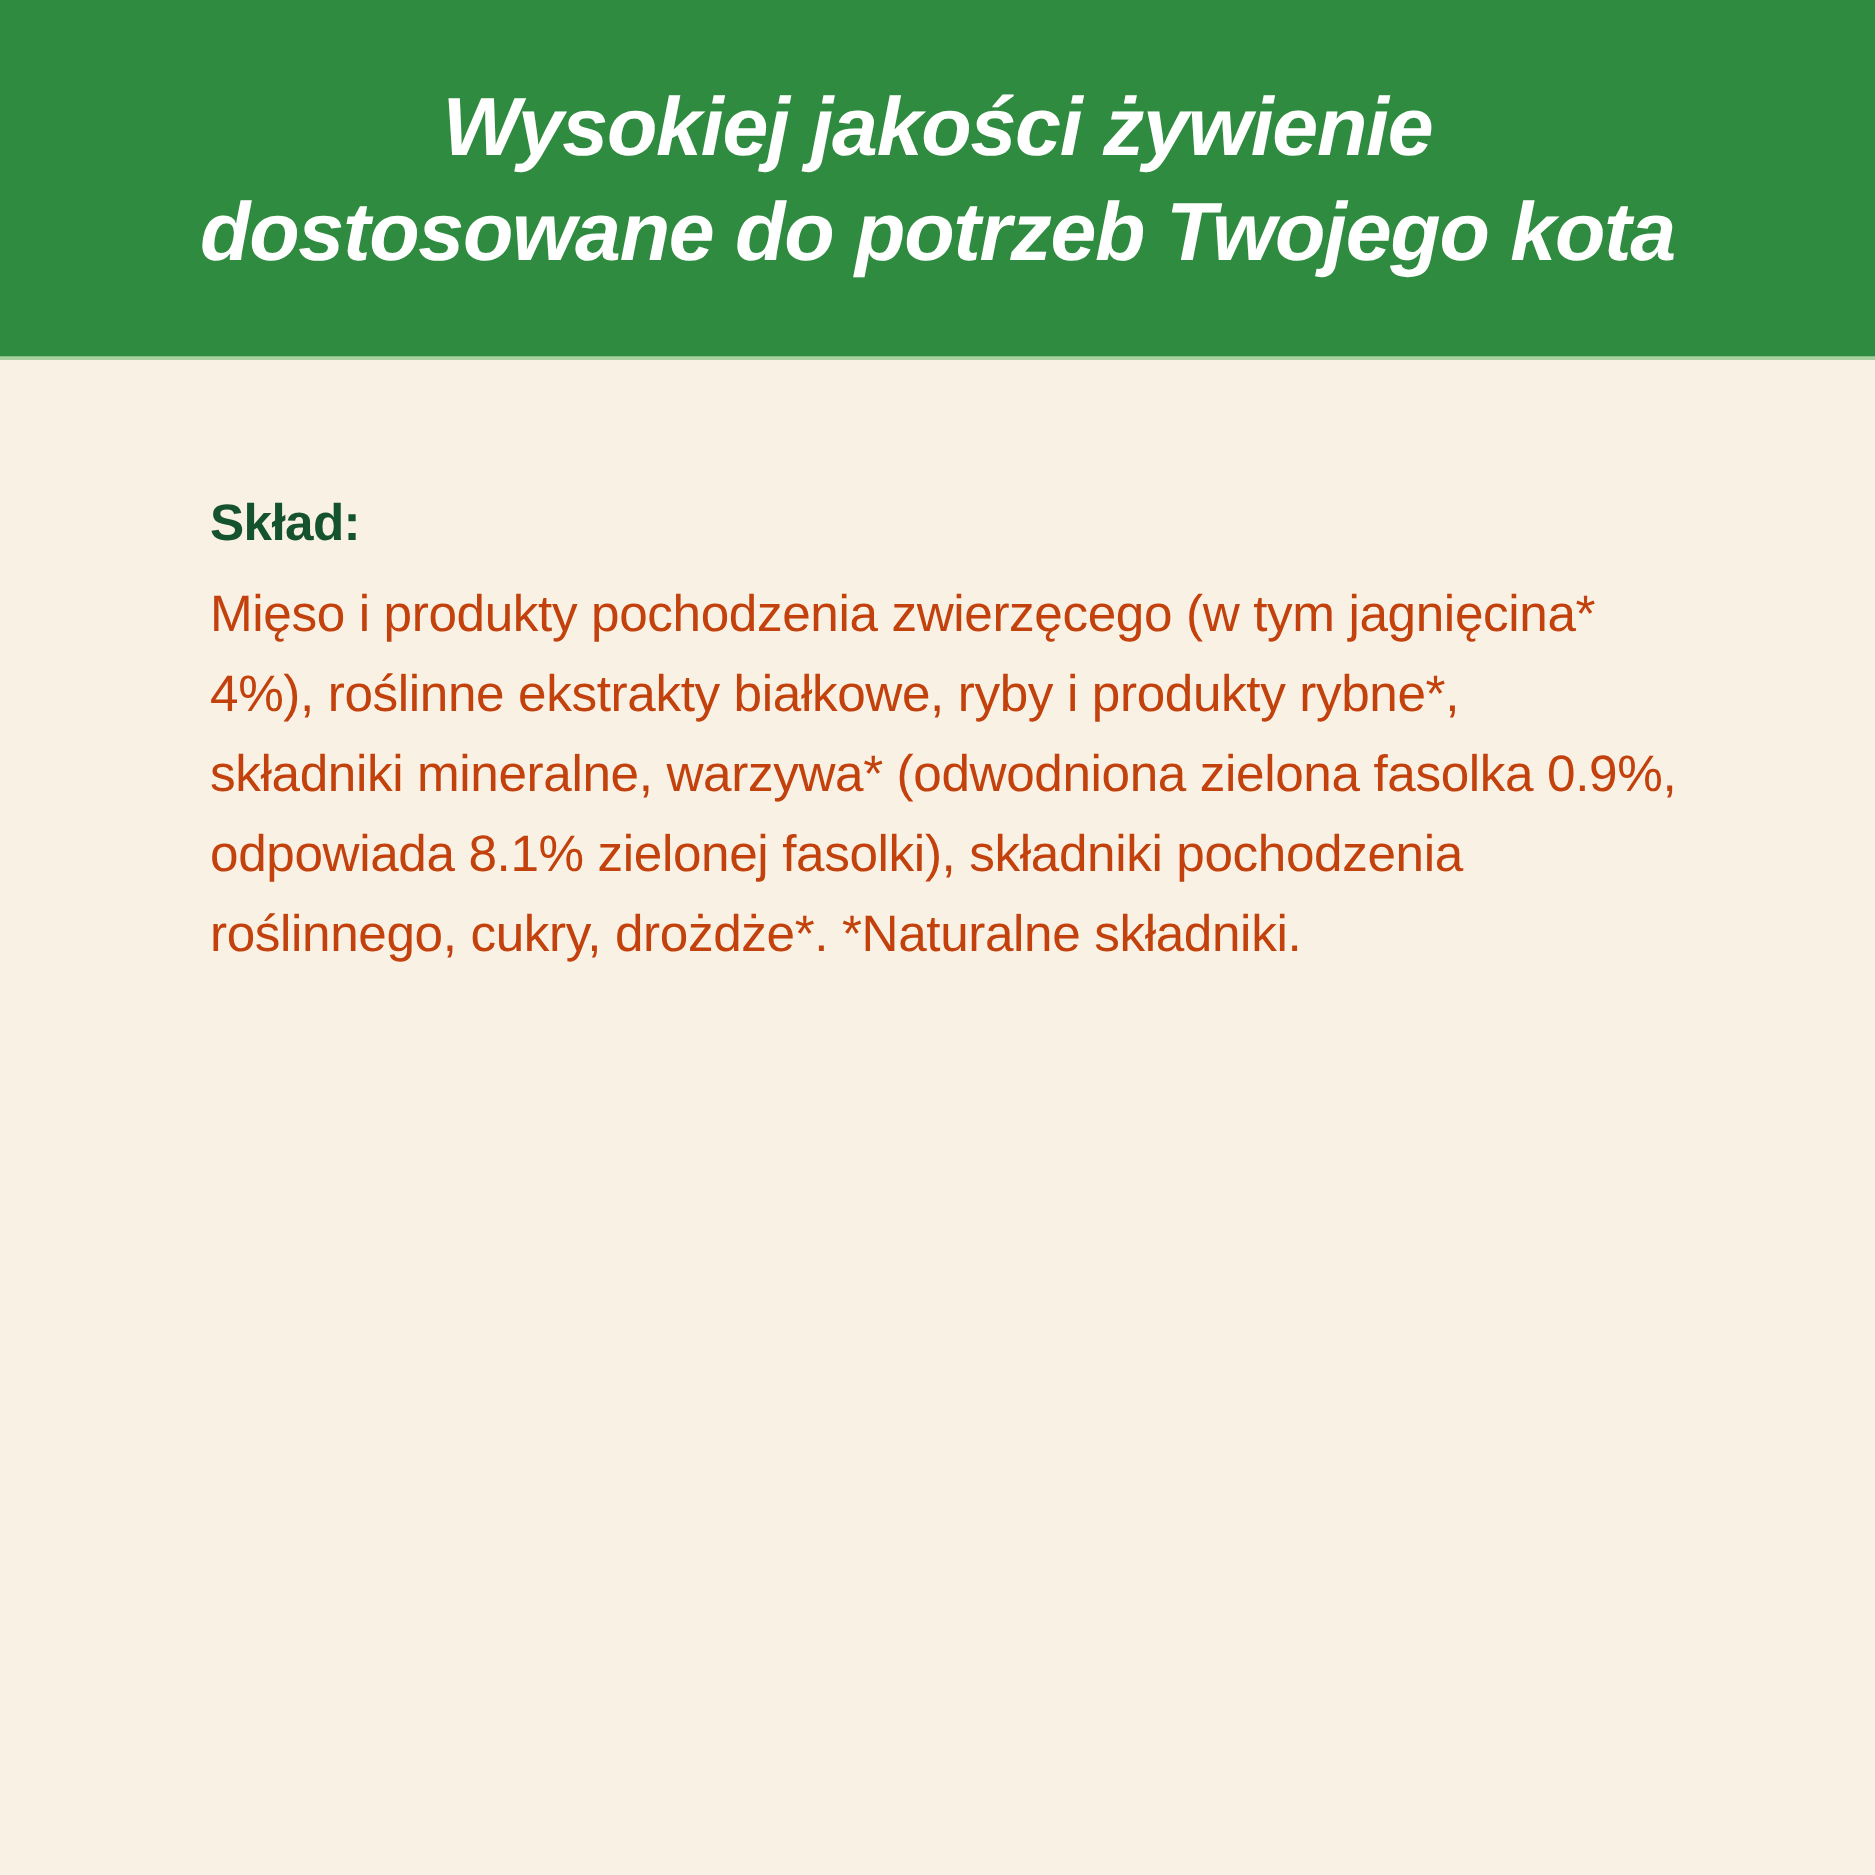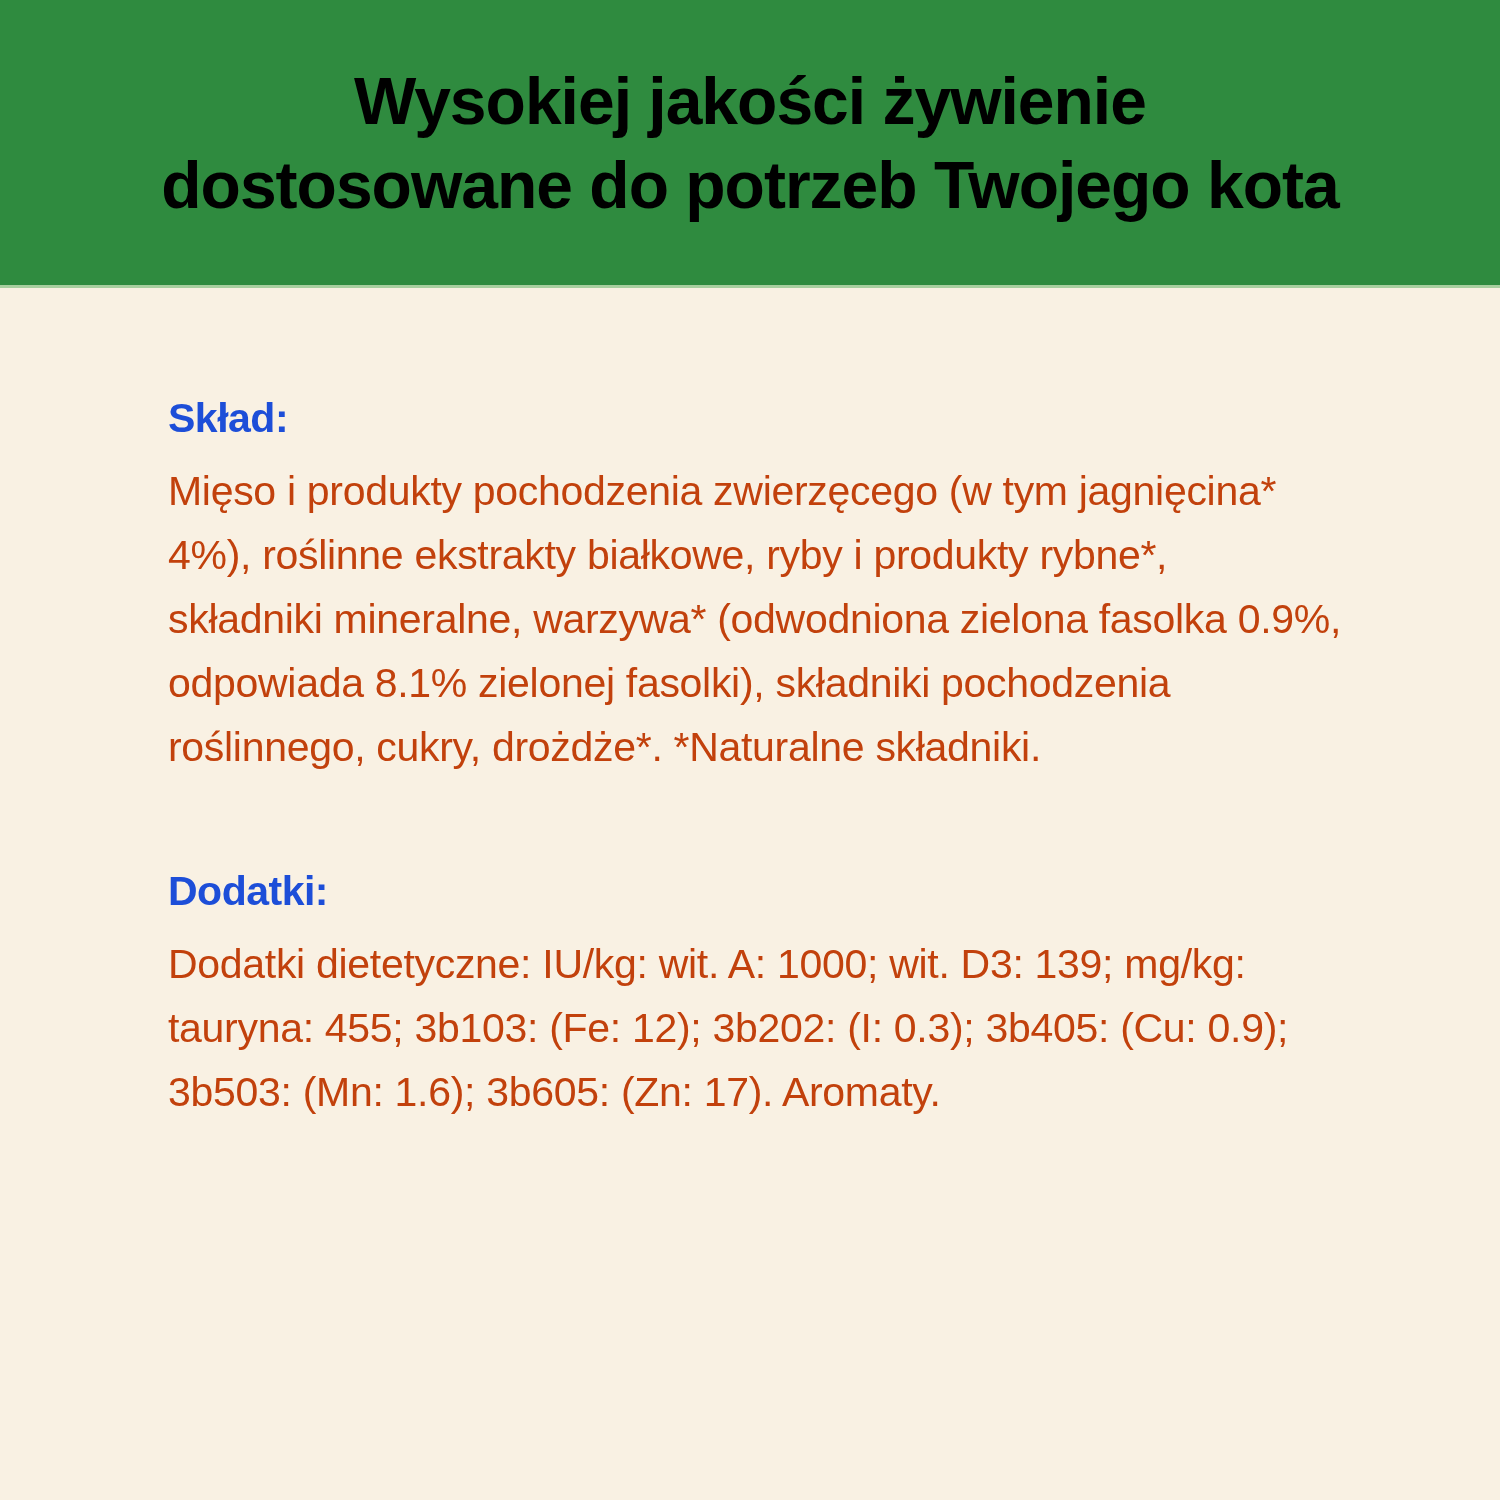--- a/index.html
+++ b/index.html
@@ -17,38 +17,39 @@
     box-sizing: border-box;
     width: 1500px;
     height: 288px;
     background: #2F8B3F;
     border-bottom: 3px solid #A8CF9F;
     display: flex;
     align-items: center;
     justify-content: center;
   }
   .banner-title {
-    color: #000000;
+    color: #ffffff;
     font-size: 66px;
     font-weight: 800;
     letter-spacing: -1px;
     line-height: 84px;
     text-align: center;
     white-space: pre-line;
     margin: 0;
+    font-style: italic;
   }
   .content {
     box-sizing: border-box;
     padding: 106px 140px 0 168px;
   }
   .section {
     margin-bottom: 88px;
   }
   .section-heading {
-    color: #1d4ed8;
+    color: #14532d;
     font-size: 41px;
     font-weight: 700;
     letter-spacing: -0.5px;
     line-height: 48px;
     margin: 0 0 17px 0;
   }
   .section-body {
     color: #c2410c;
     font-size: 41px;
     font-weight: 400;
@@ -71,21 +72,15 @@
 
   <section class="section">
     <h2 class="section-heading">Skład:</h2>
     <p class="section-body">Mięso i produkty pochodzenia zwierzęcego (w tym jagnięcina*
 4%), roślinne ekstrakty białkowe, ryby i produkty rybne*,
 składniki mineralne, warzywa* (odwodniona zielona fasolka 0.9%,
 odpowiada 8.1% zielonej fasolki), składniki pochodzenia
 roślinnego, cukry, drożdże*. *Naturalne składniki.</p>
   </section>
 
-  <section class="section">
-    <h2 class="section-heading">Dodatki:</h2>
-    <p class="section-body">Dodatki dietetyczne: IU/kg: wit. A: 1000; wit. D3: 139; mg/kg:
-tauryna: 455; 3b103: (Fe: 12); 3b202: (I: 0.3); 3b405: (Cu: 0.9);
-3b503: (Mn: 1.6); 3b605: (Zn: 17). Aromaty.</p>
-  </section>
 
 
 </main>
 
 </body></html>

